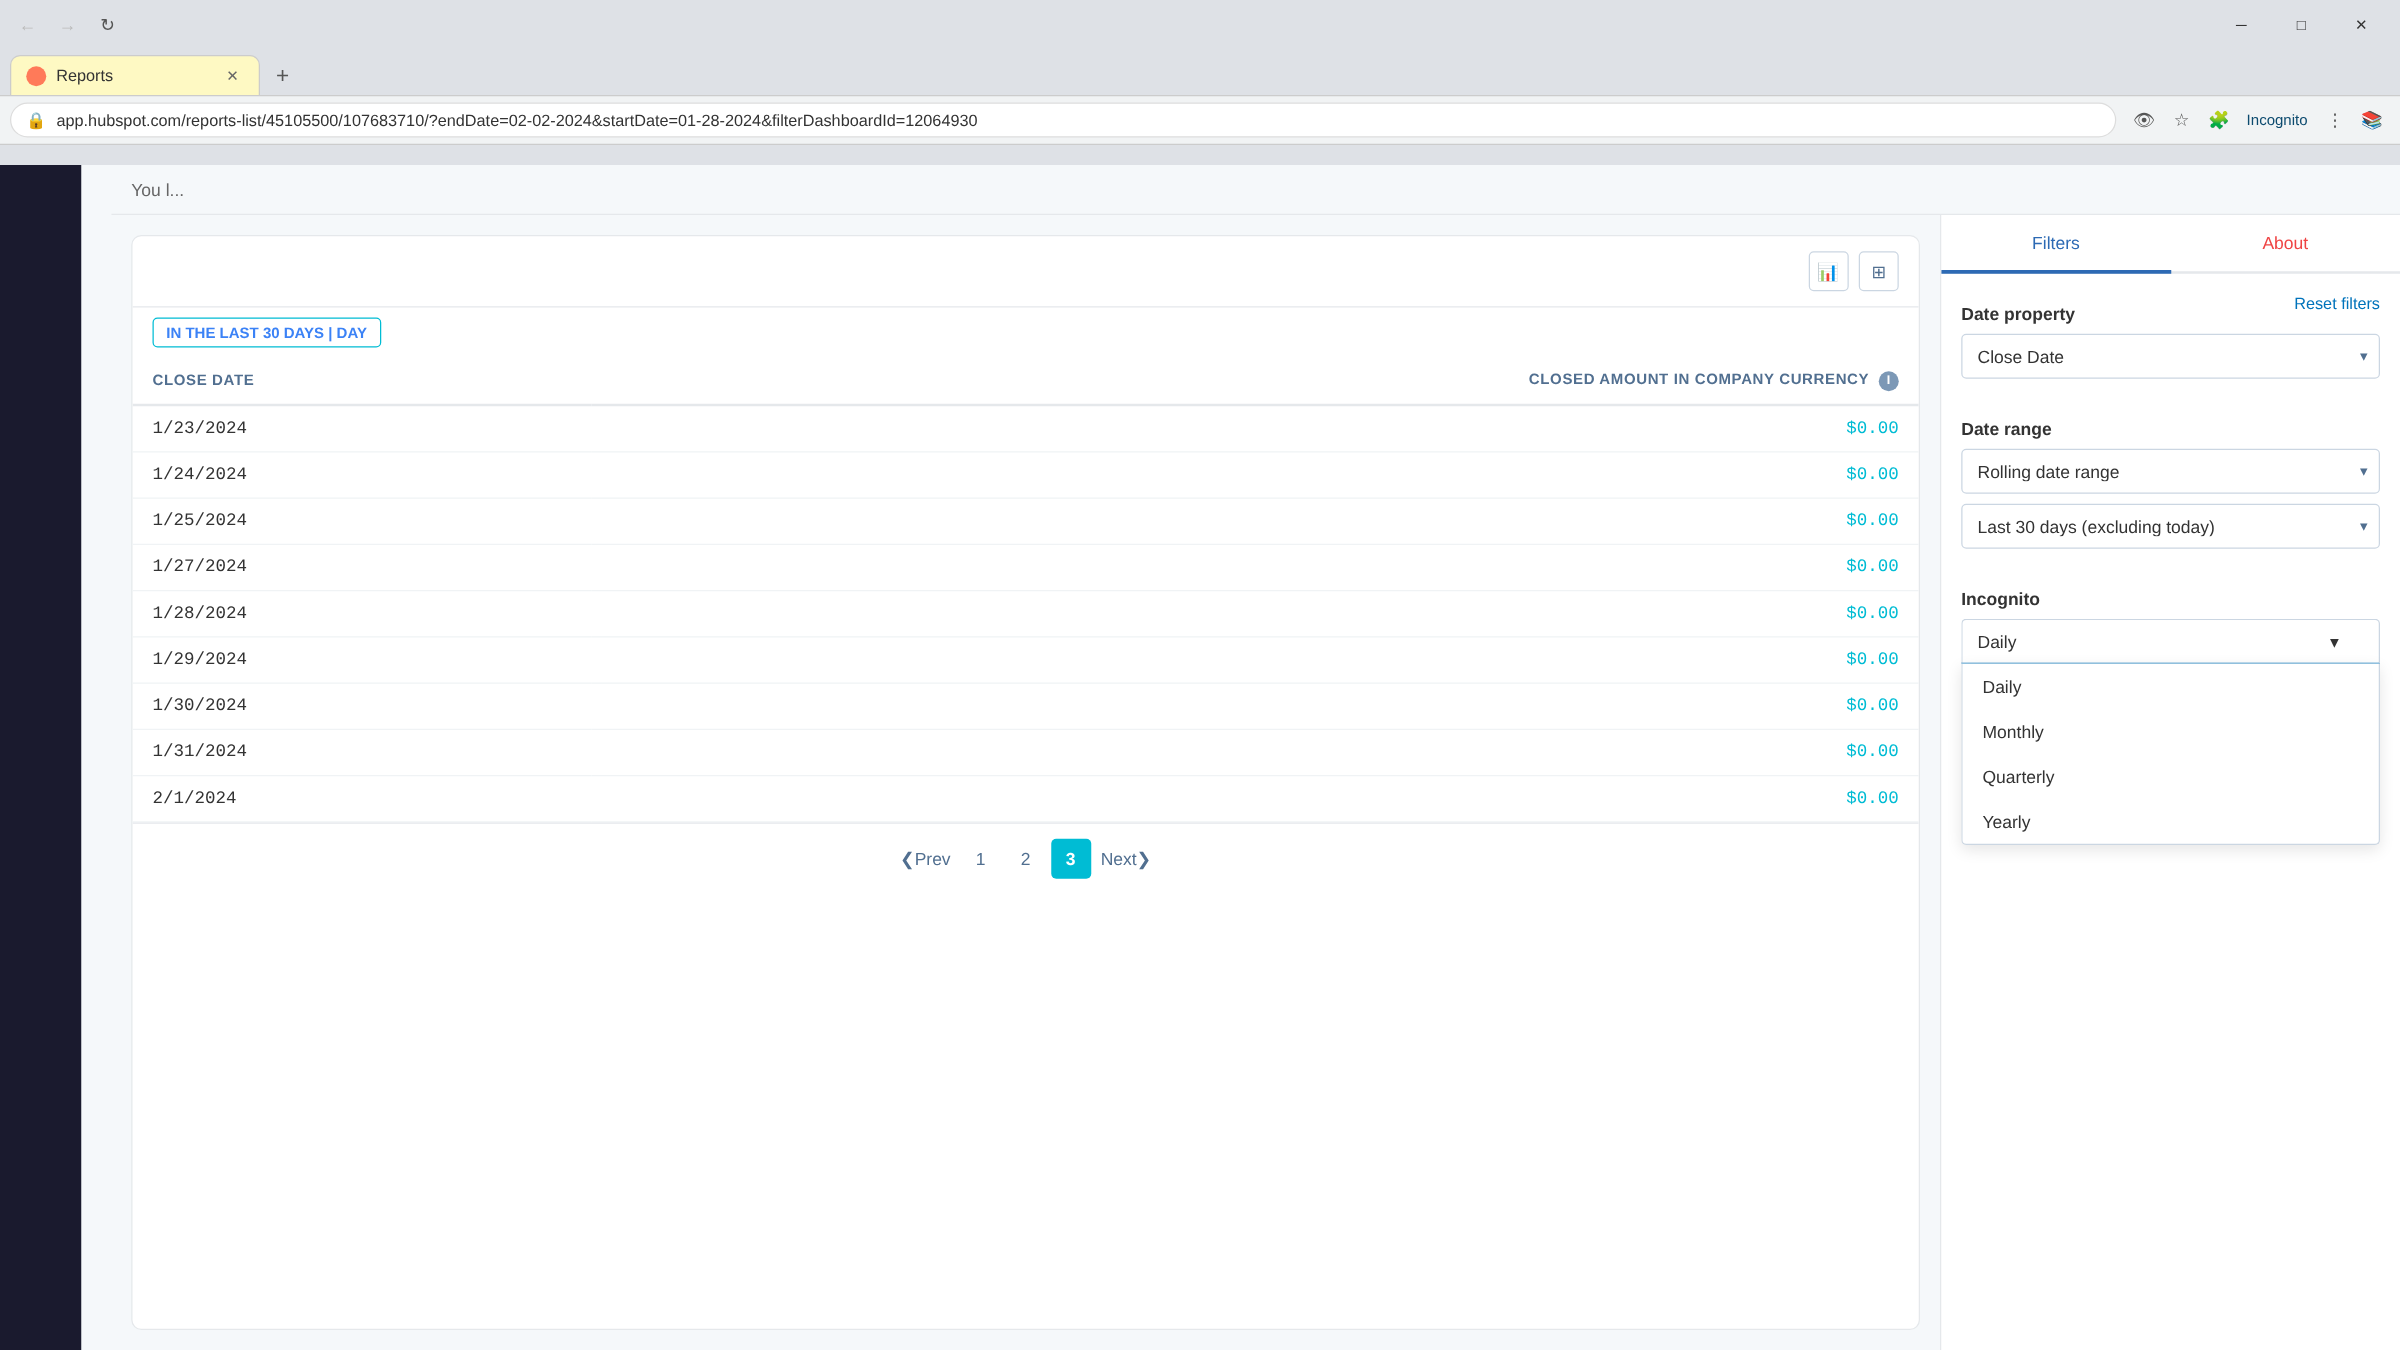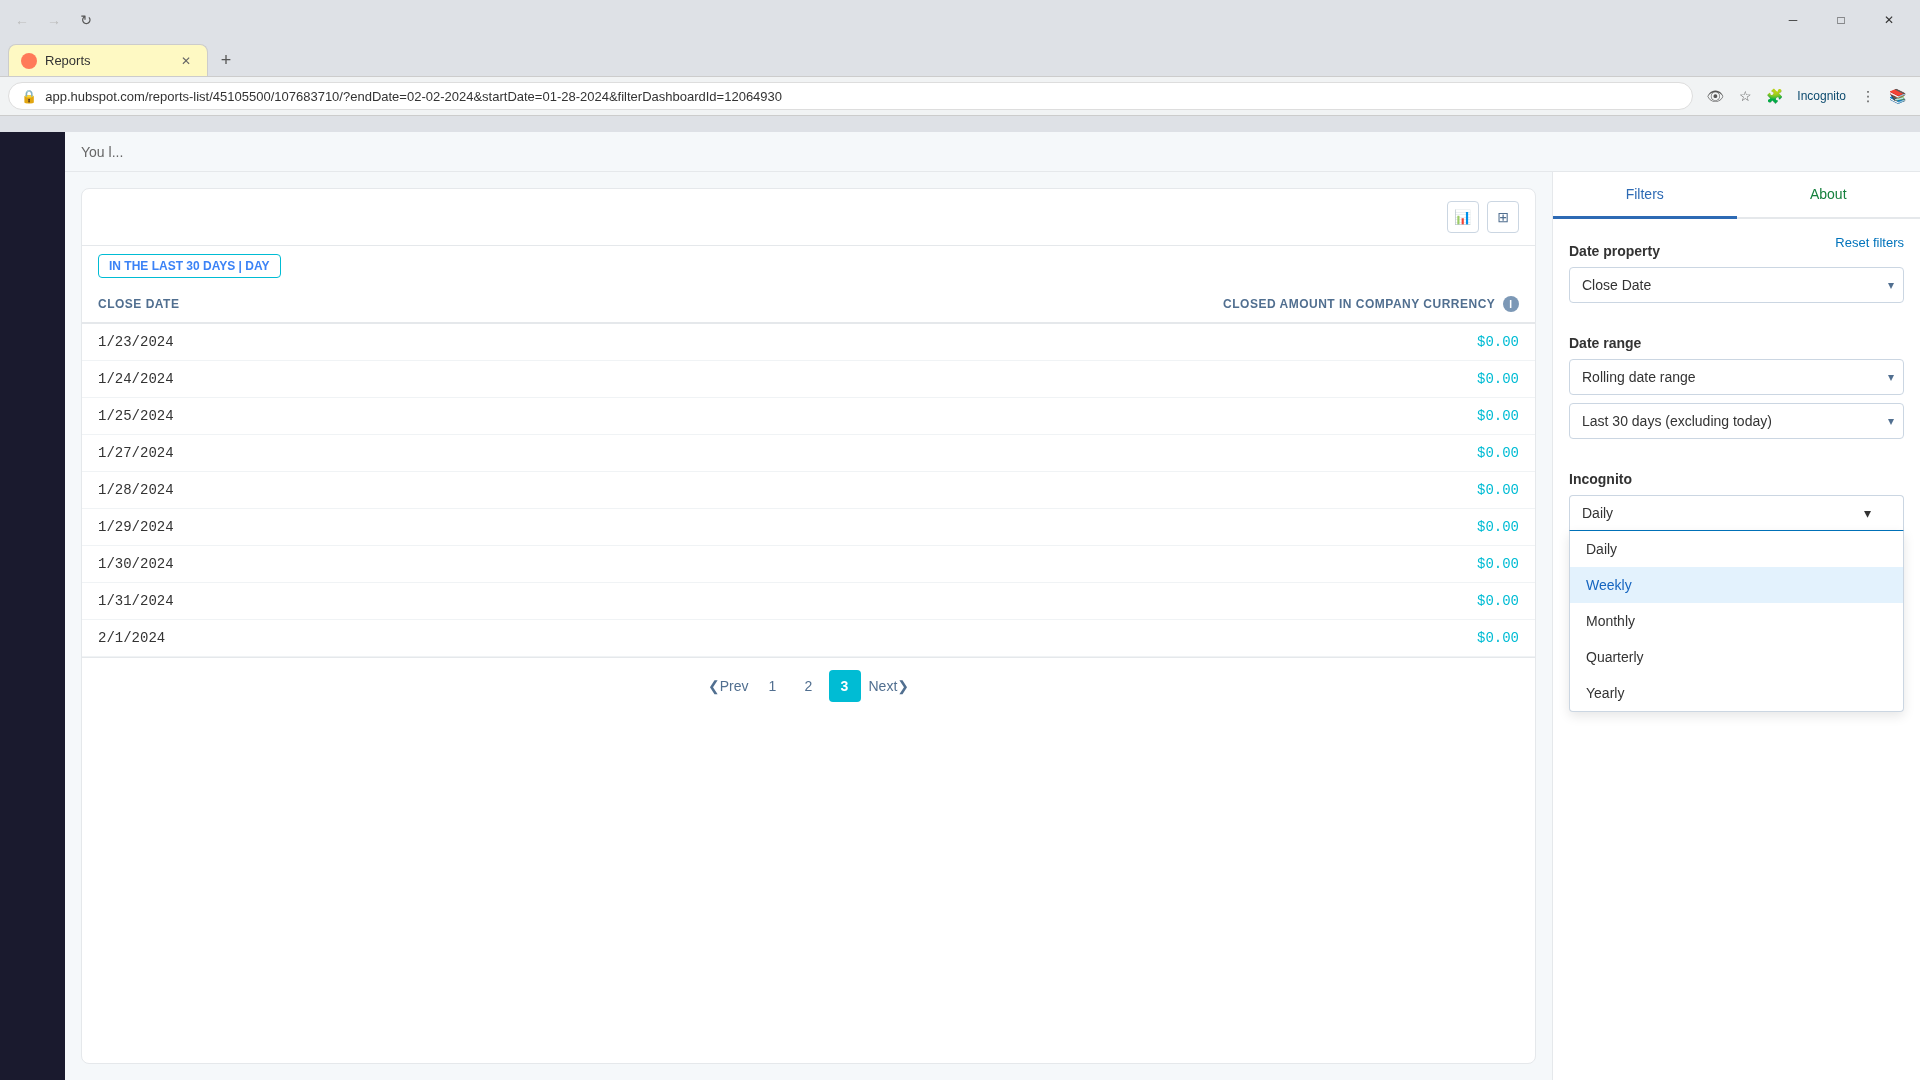--- a/index.html
+++ b/index.html
@@ -147,20 +147,21 @@
       flex-shrink: 0;
     }
 
     
     .main-area {
       flex: 1;
       background: #f5f8fa;
       overflow: hidden;
       display: flex;
       flex-direction: column;
+      margin-left: 24px;
     }
 
     
     .you-bar {
       height: 40px;
       background: #f5f8fa;
       display: flex;
       align-items: center;
       padding: 0 16px;
       border-bottom: 1px solid #e5e8eb;
@@ -321,21 +322,21 @@
       display: flex;
       border-bottom: 2px solid #e5e8eb;
     }
 
     .panel-tab {
       flex: 1;
       padding: 14px 0;
       text-align: center;
       font-size: 14px;
       font-weight: 500;
-      color: #15803d;
+      color: #ef4444;
       cursor: pointer;
       border-bottom: 3px solid transparent;
       margin-bottom: -2px;
     }
     .panel-tab.active {
       color: #2d6ab4;
       border-bottom: 3px solid #2d6ab4;
     }
 
     .panel-body {
@@ -632,21 +633,20 @@
             <div class="filter-label">Incognito</div>
 
             <div class="frequency-select-wrapper">
               <div class="frequency-select-display">
                 <span>Daily</span>
                 <span>▾</span>
               </div>
 
               <div class="dropdown-menu" id="frequency-dropdown">
               <div class="dropdown-item">Daily</div>
-                  <div class="dropdown-item highlighted">Weekly</div>
                   <div class="dropdown-item">Monthly</div>
                   <div class="dropdown-item">Quarterly</div>
                   <div class="dropdown-item">Yearly</div>
                 </div>
             </div>
           </div>
         </div>
       </div>
     </div>
   </div>

